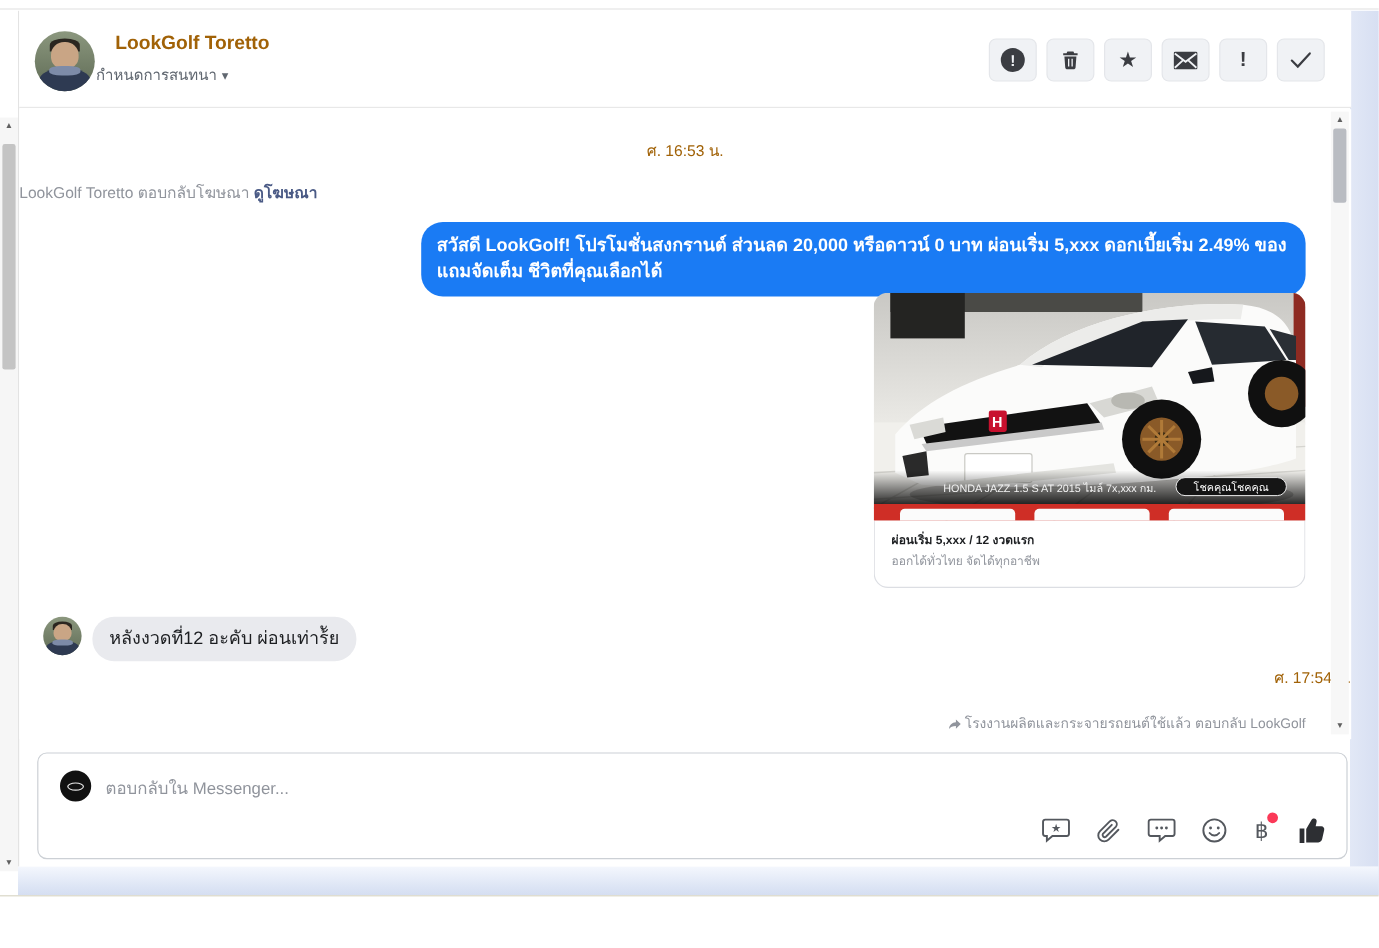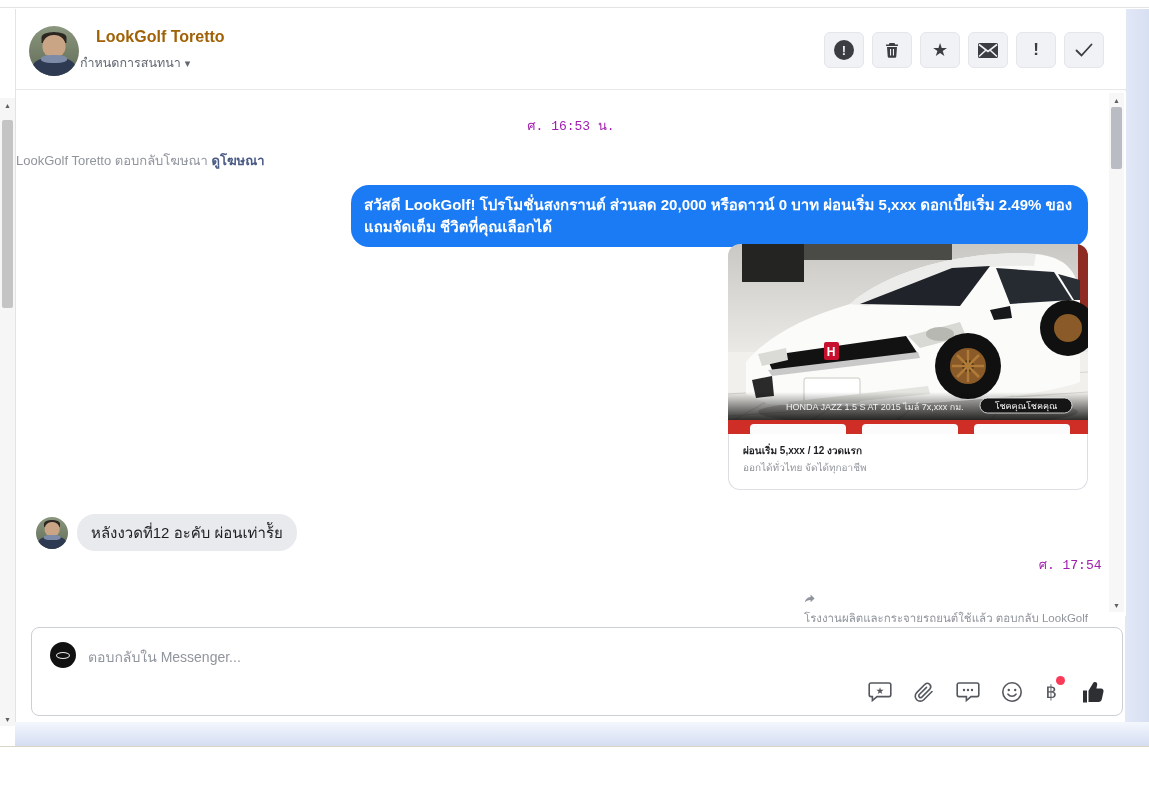--- a/index.html
+++ b/index.html
@@ -44,39 +44,39 @@
   .tb-btn { width:40px; height:36px; background:#f0f2f5; border:1px solid #e4e6ea; border-radius:6px;
     display:flex; align-items:center; justify-content:center; color:#3b3d42; cursor:pointer; }
   .tb-btn svg { display:block; }
   .alert-circle { width:20px; height:20px; border-radius:50%; background:#3b3d42; color:#f0f2f5;
     display:flex; align-items:center; justify-content:center; font-size:13px; font-weight:700; }
   .tb-star { font-size:18px; line-height:1; }
   .tb-excl { font-size:17px; font-weight:700; }
 
   
   .convo { position:absolute; left:0; top:82px; width:1110px; height:525px; background:#fff; }
-  .ts { width:100%; text-align:center; position:absolute; font-size:13px; color:#a21caf;font-family:Liberation Mono, monospace; }
+  .ts { width:100%; text-align:center; position:absolute; font-size:13px; color:#a16207; }
   .meta-line { width:100%; position:absolute; top:59px; font-size:13px; color:#90949c; }
   .meta-line .ad-link { color:#4a5a85; font-weight:700; cursor:pointer; }
 
   .bubble-out { position:absolute; right:38px; top:94px; width:737px; background:#1a7bf4; color:#fff;
     border-radius:18px; padding:9px 13px; font-size:15px; font-weight:700; line-height:1.45; }
 
   .attach { position:absolute; right:38px; top:153px; width:360px; }
   .attach-img { width:360px; height:190px; border-radius:12px 12px 0 0; overflow:hidden; display:block; }
   .attach-caption { background:#fff; border:1px solid #dcdee3; border-top:none; border-radius:0 0 12px 12px; padding:10px 14px 14px; }
   .attach-title { font-size:10px; font-weight:700; color:#1c1e21; line-height:1.35; }
   .attach-sub { font-size:10px; color:#90949c; margin-top:2px; }
 
-  .incoming { position:absolute; left:20px; top:423px; display:flex; align-items:center; gap:9px; }
+  .incoming { position:absolute; left:20px; top:423px; display:flex; align-items:flex-start; gap:9px; }
   .avatar-sm { width:32px; height:32px; flex:none; }
   .bubble-in { background:#e9eaee; color:#1c1e21; border-radius:18px; padding:8px 14px; font-size:15px; line-height:1.4; }
 
   .ad-context { position:absolute; right:38px; top:503px; font-size:11.5px; color:#90949c;
-    display:flex; align-items:flex-start; gap:3px;flex-direction:column; }
+    display:flex; align-items:flex-end; gap:3px; }
 
   
   .scrollbar-inner { position:absolute; left:1093px; top:84px; width:15px; height:519px; background:#f7f7f7; }
   .scrollbar-inner .sb-thumb { position:absolute; left:2px; top:14px; width:11px; height:62px; background:#b9bcc2; border-radius:2px; }
   .scrollbar-inner .sb-arrow.bottom { position:absolute; bottom:0; }
 
   
   .composer { position:absolute; left:15px; top:618px; width:1092px; height:89px; background:#fff;
     border:1px solid #ccd0d5; border-radius:8px; }
   .composer-avatar { position:absolute; left:18px; top:14px; width:26px; height:26px; border-radius:50%; background:#111;

